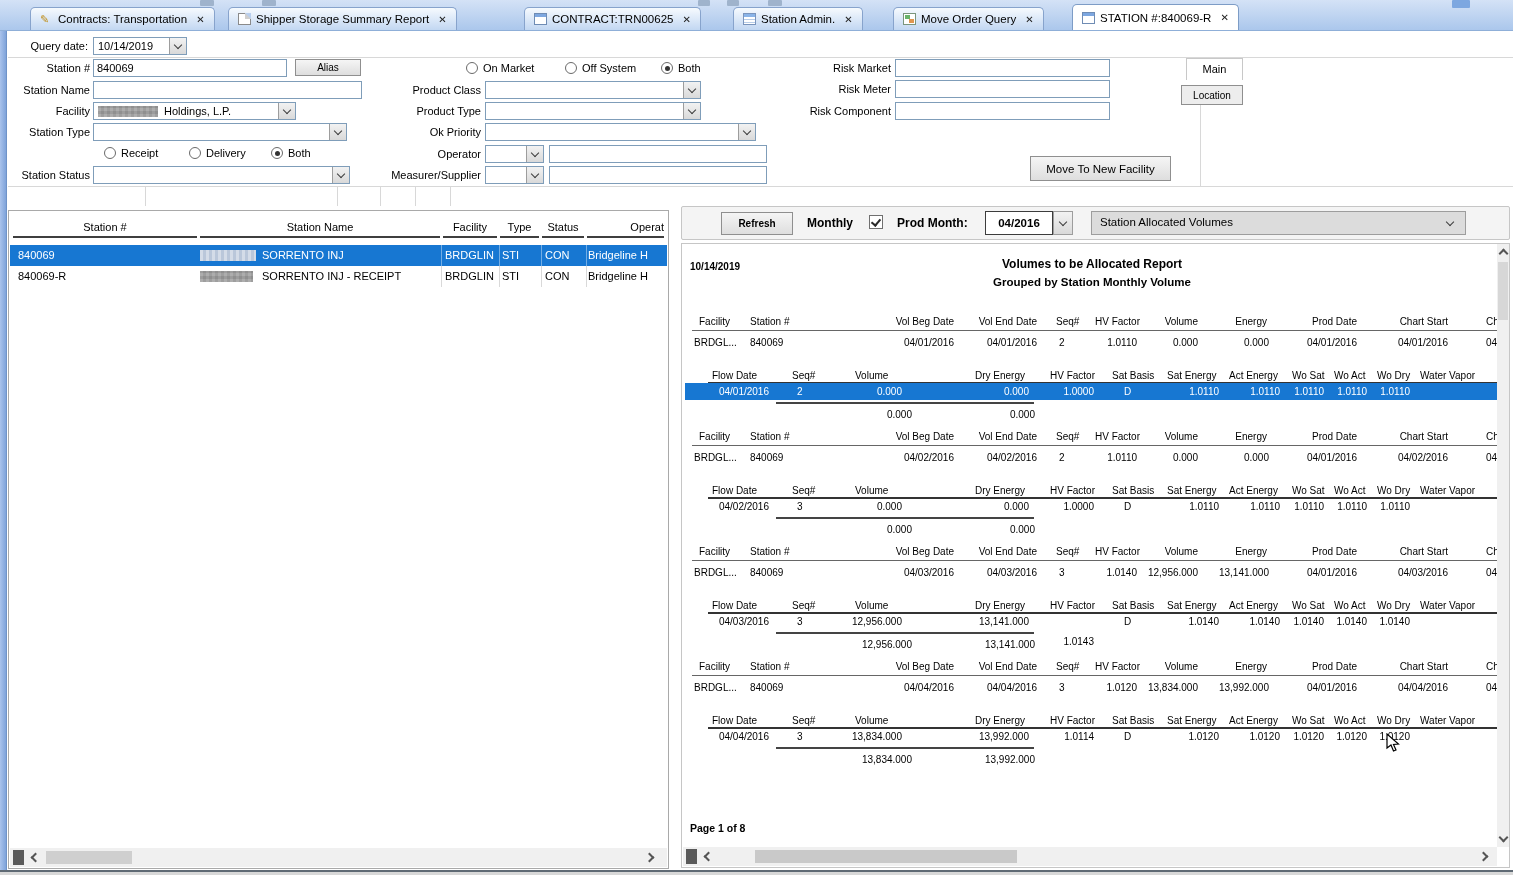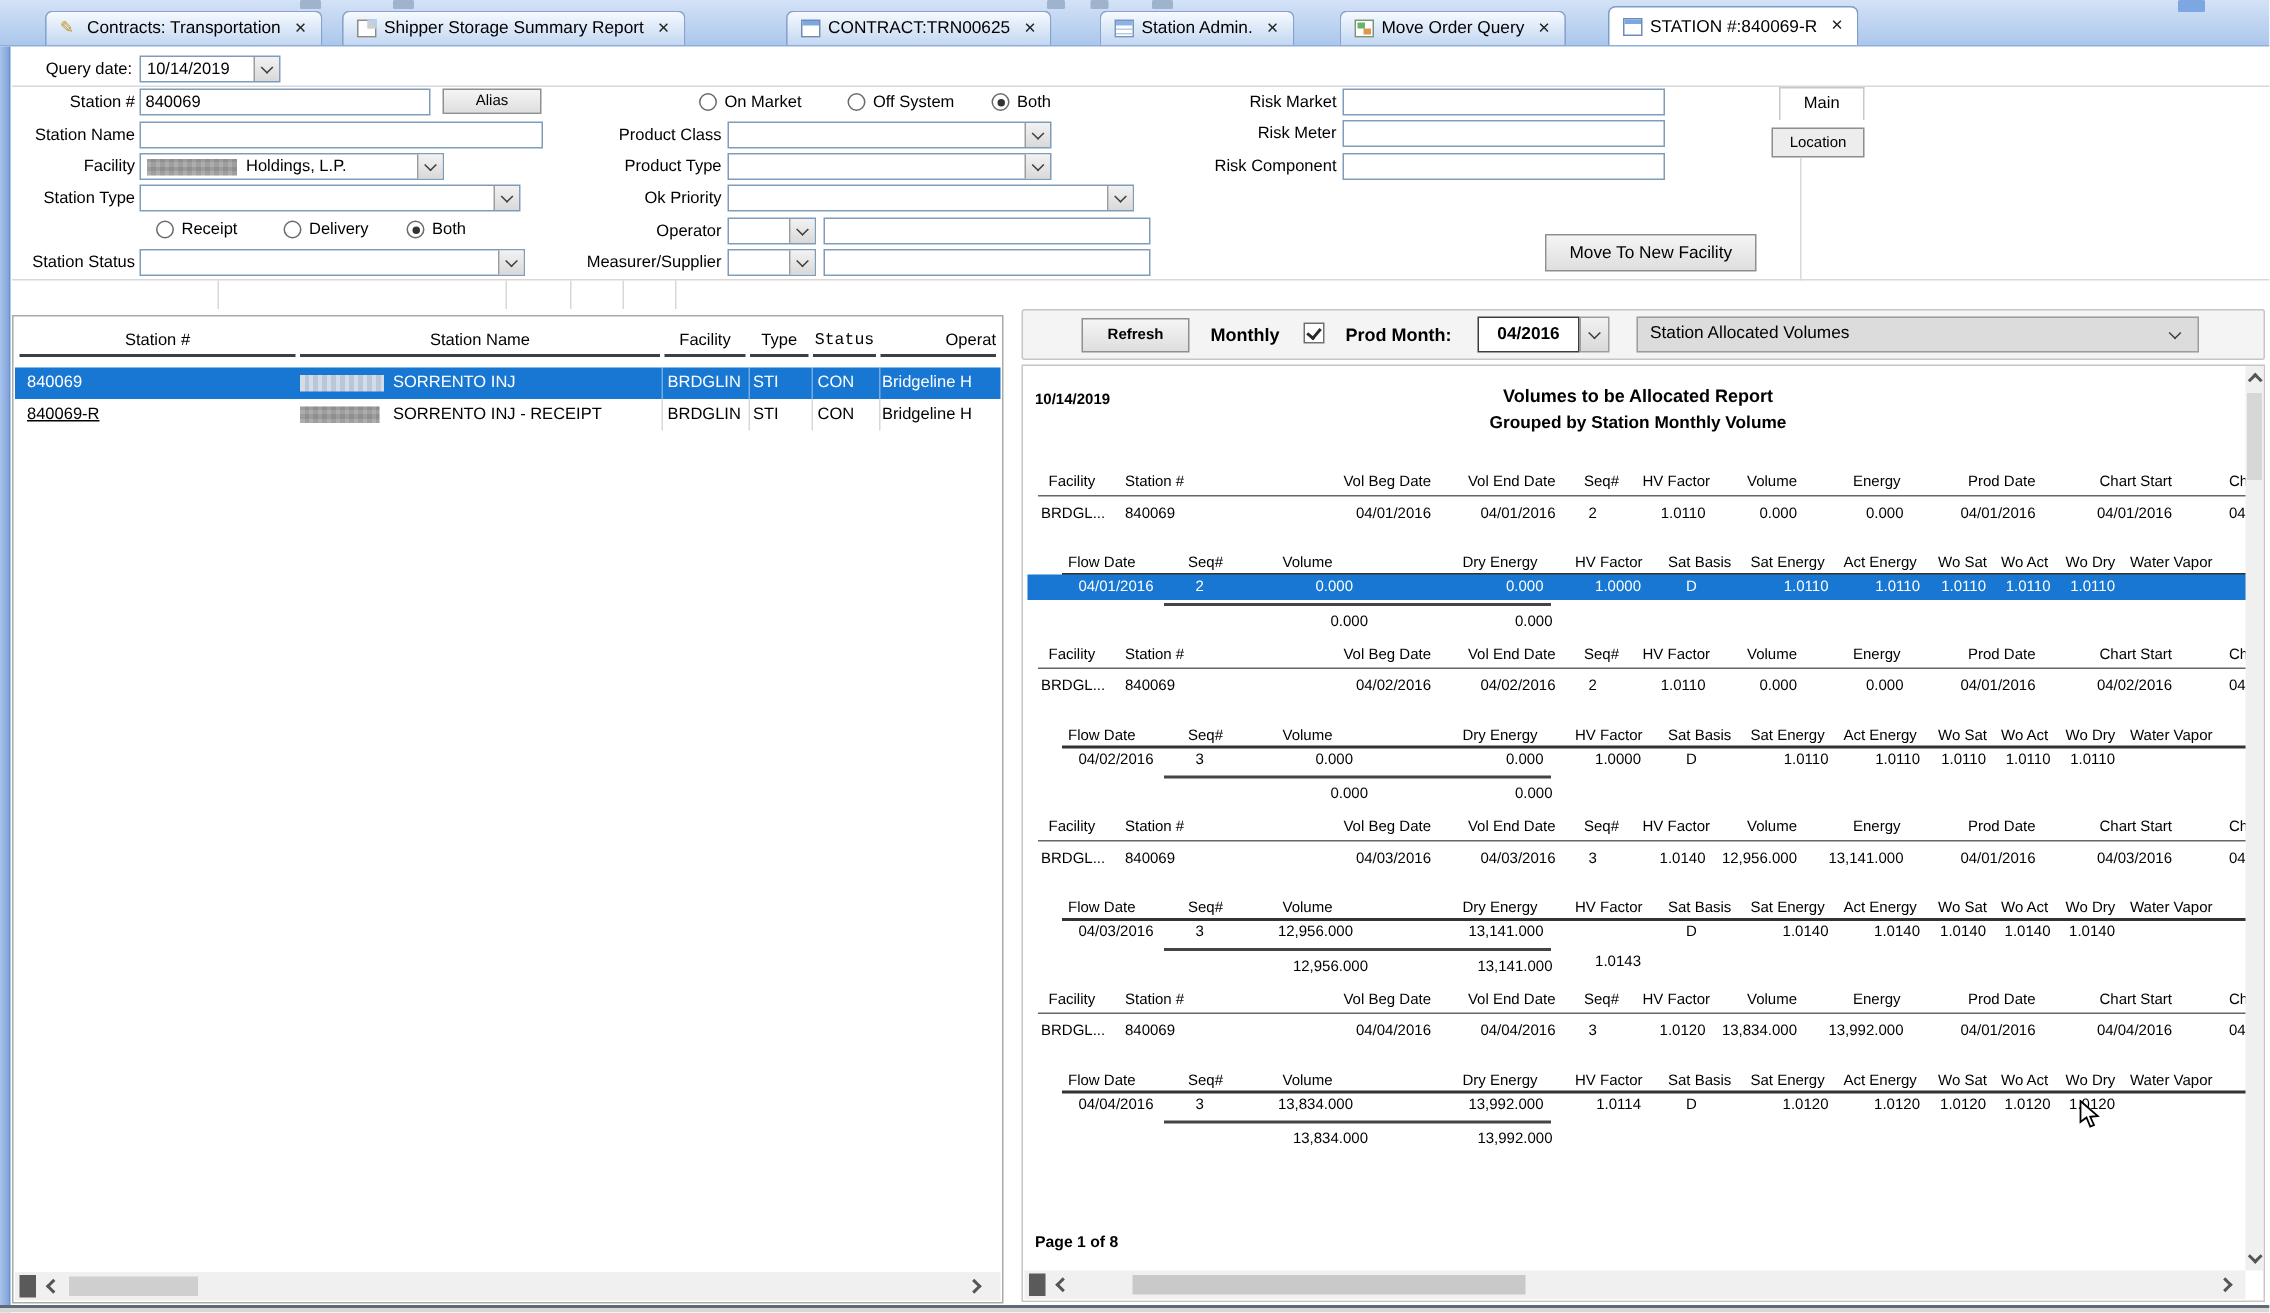--- a/index.html
+++ b/index.html
@@ -254,38 +254,38 @@
   <div class="sep" style="left:337px;top:187px;width:1px;height:19px;"></div>
   <div class="sep" style="left:380px;top:187px;width:1px;height:19px;"></div>
   <div class="sep" style="left:415px;top:187px;width:1px;height:19px;"></div>
   <div class="sep" style="left:450px;top:187px;width:1px;height:19px;"></div>
 
   <div class="panel" style="left:8px;top:210px;width:661px;height:659px;">
     <span class="thead" style="left:4px;top:10px;width:184px;">Station #</span>
     <span class="thead" style="left:191px;top:10px;width:240px;">Station Name</span>
     <span class="thead" style="left:434px;top:10px;width:54px;">Facility</span>
     <span class="thead" style="left:491px;top:10px;width:39px;">Type</span>
-    <span class="thead" style="left:533px;top:10px;width:42px;font-family:Liberation Mono, monospace;">Status</span>
+    <span class="thead" style="left:533px;top:10px;width:42px;">Status</span>
     <span class="thead" style="left:578px;top:10px;width:77px;text-align:right;">Operat</span>
 
     <div class="trow sel" style="top:34px;">
       <span class="tcell" style="left:8px;width:170px;">840069</span>
       <span class="redact blue" style="position:absolute;left:190px;top:5px;width:56px;"></span>
       <span class="tcell" style="left:252px;width:178px;">SORRENTO INJ</span>
       <span class="tcell" style="left:435px;width:54px;">BRDGLIN</span>
       <span class="tcell" style="left:492px;width:38px;">STI</span>
       <span class="tcell" style="left:535px;width:40px;">CON</span>
       <span class="tcell" style="left:578px;width:78px;">Bridgeline H</span>
       <span class="cbord" style="left:431px;background:rgba(255,255,255,.4);"></span>
       <span class="cbord" style="left:489px;background:rgba(255,255,255,.4);"></span>
       <span class="cbord" style="left:531px;background:rgba(255,255,255,.4);"></span>
       <span class="cbord" style="left:576px;background:rgba(255,255,255,.4);"></span>
     </div>
     <div class="trow" style="top:55px;">
-      <span class="tcell" style="left:8px;width:170px;text-decoration:underline;">840069-R</span>
+      <span class="tcell" style="left:8px;width:170px;">840069-R</span>
       <span class="redact" style="position:absolute;left:190px;top:5px;width:53px;"></span>
       <span class="tcell" style="left:252px;width:178px;">SORRENTO INJ - RECEIPT</span>
       <span class="tcell" style="left:435px;width:54px;">BRDGLIN</span>
       <span class="tcell" style="left:492px;width:38px;">STI</span>
       <span class="tcell" style="left:535px;width:40px;">CON</span>
       <span class="tcell" style="left:578px;width:78px;">Bridgeline H</span>
       <span class="cbord" style="left:431px;background:rgba(0,0,0,.15);"></span>
       <span class="cbord" style="left:489px;background:rgba(0,0,0,.15);"></span>
       <span class="cbord" style="left:531px;background:rgba(0,0,0,.15);"></span>
       <span class="cbord" style="left:576px;background:rgba(0,0,0,.15);"></span>

